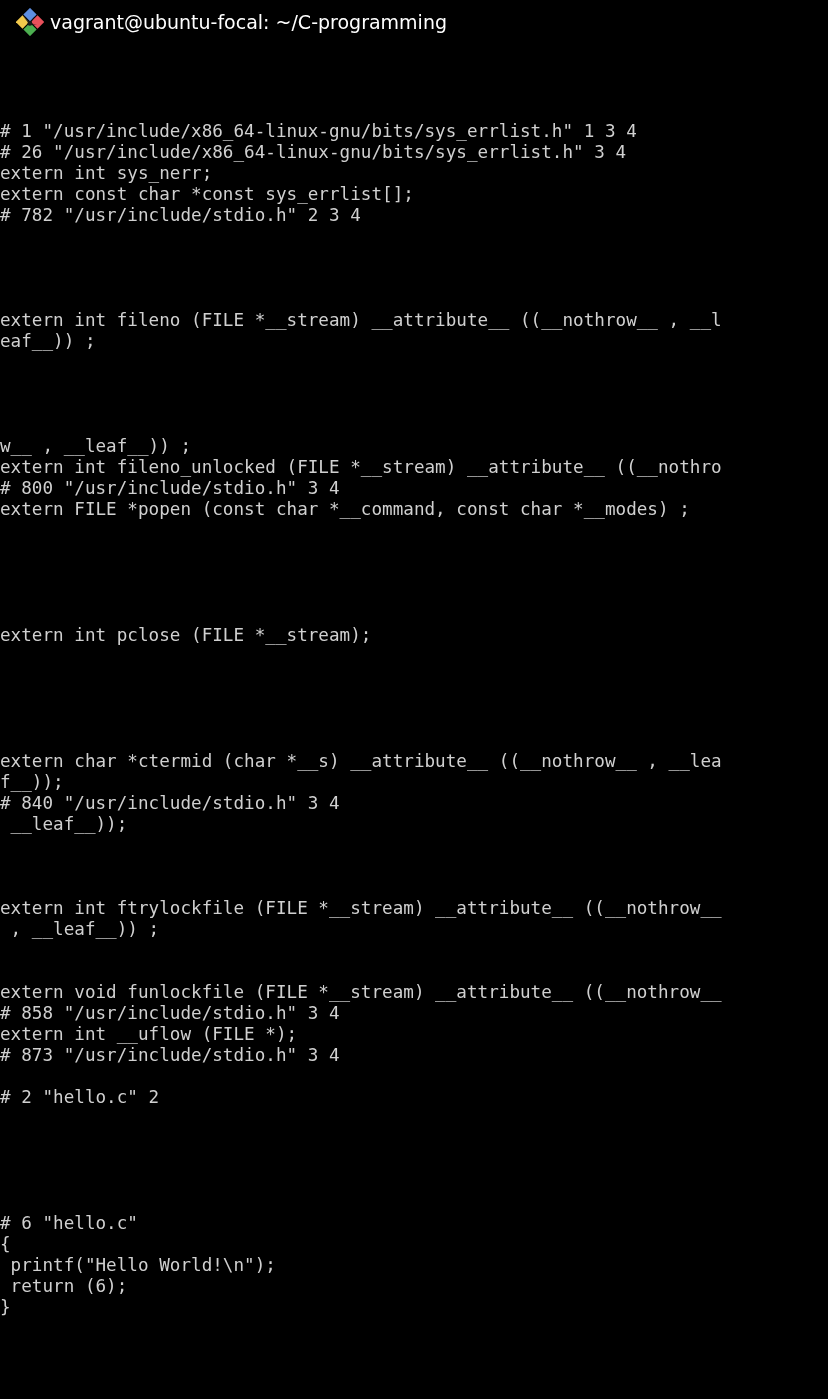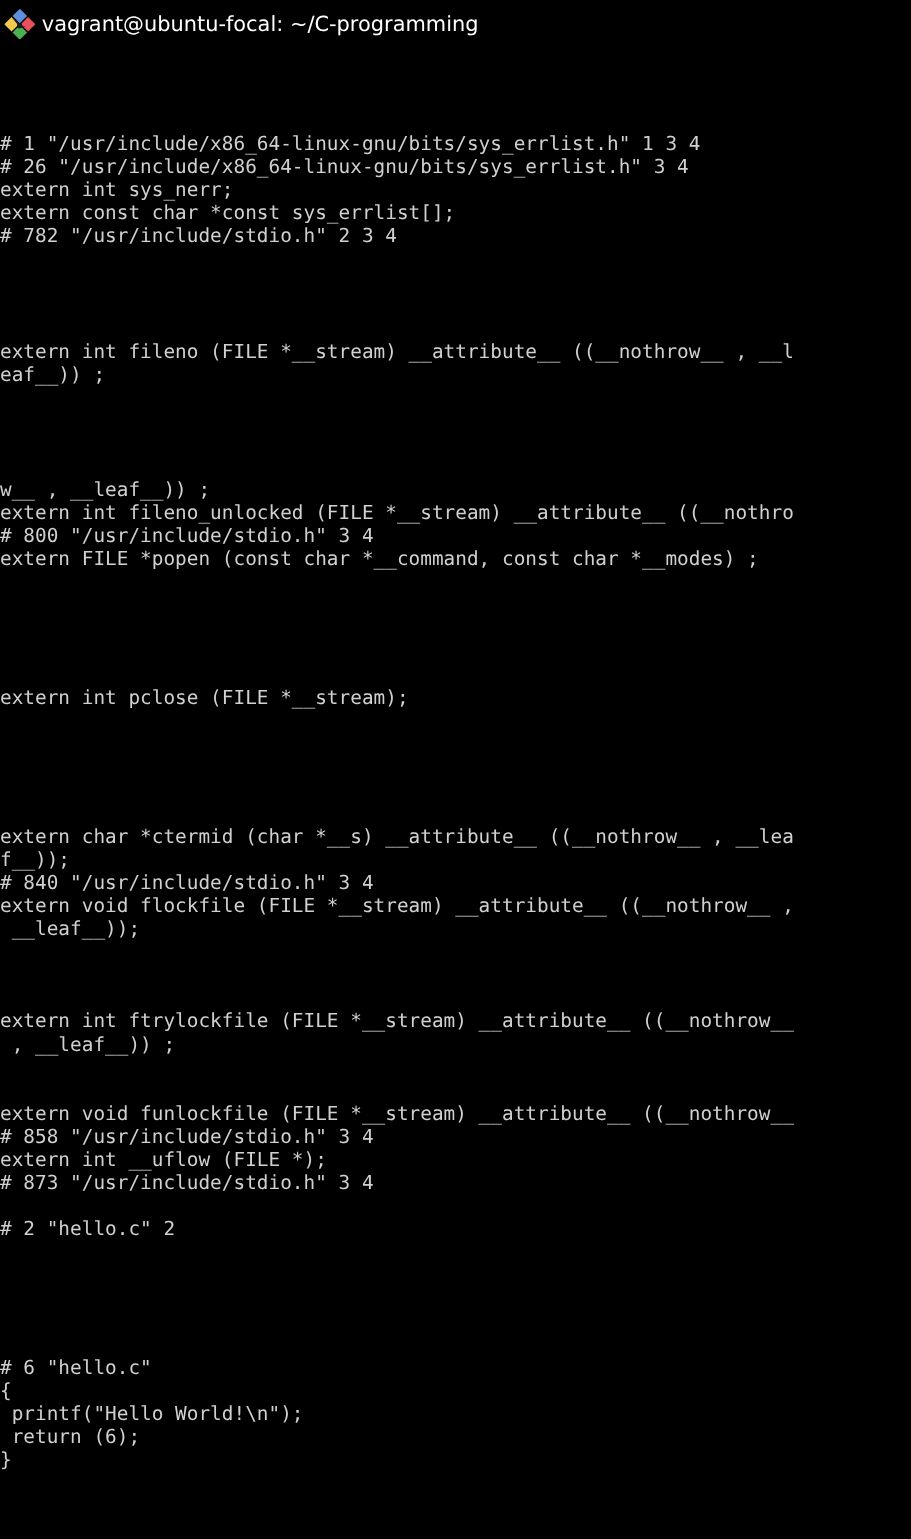--- a/index.html
+++ b/index.html
@@ -22,21 +22,21 @@
   
   #titlebar {
     position: absolute;
     left: 0;
     top: 0;
     width: 828px;
     height: 43px;
     background: #000000;
     display: flex;
     align-items: center;
-    padding-left: 4px;
+    padding-left: 16px;
     box-sizing: border-box;
   }
   #app-icon {
     width: 28px;
     height: 28px;
     flex: 0 0 28px;
     position: relative;
     margin-right: 6px;
   }
   #app-icon svg { display: block; }
@@ -127,21 +127,20 @@
         <div class="tline blank">&nbsp;</div>
         <div class="tline">extern int pclose (FILE *__stream);</div>
         <div class="tline blank">&nbsp;</div>
         <div class="tline blank">&nbsp;</div>
         <div class="tline blank">&nbsp;</div>
         <div class="tline blank">&nbsp;</div>
         <div class="tline blank">&nbsp;</div>
         <div class="tline">extern char *ctermid (char *__s) __attribute__ ((__nothrow__ , __lea</div>
         <div class="tline">f__));</div>
         <div class="tline"># 840 "/usr/include/stdio.h" 3 4</div>
-        <div class="tline">extern void flockfile (FILE *__stream) __attribute__ ((__nothrow__ ,</div>
         <div class="tline"> __leaf__));</div>
         <div class="tline blank">&nbsp;</div>
         <div class="tline blank">&nbsp;</div>
         <div class="tline blank">&nbsp;</div>
         <div class="tline">extern int ftrylockfile (FILE *__stream) __attribute__ ((__nothrow__</div>
         <div class="tline"> , __leaf__)) ;</div>
         <div class="tline blank">&nbsp;</div>
         <div class="tline blank">&nbsp;</div>
         <div class="tline">extern void funlockfile (FILE *__stream) __attribute__ ((__nothrow__</div>
         <div class="tline"># 858 "/usr/include/stdio.h" 3 4</div>

